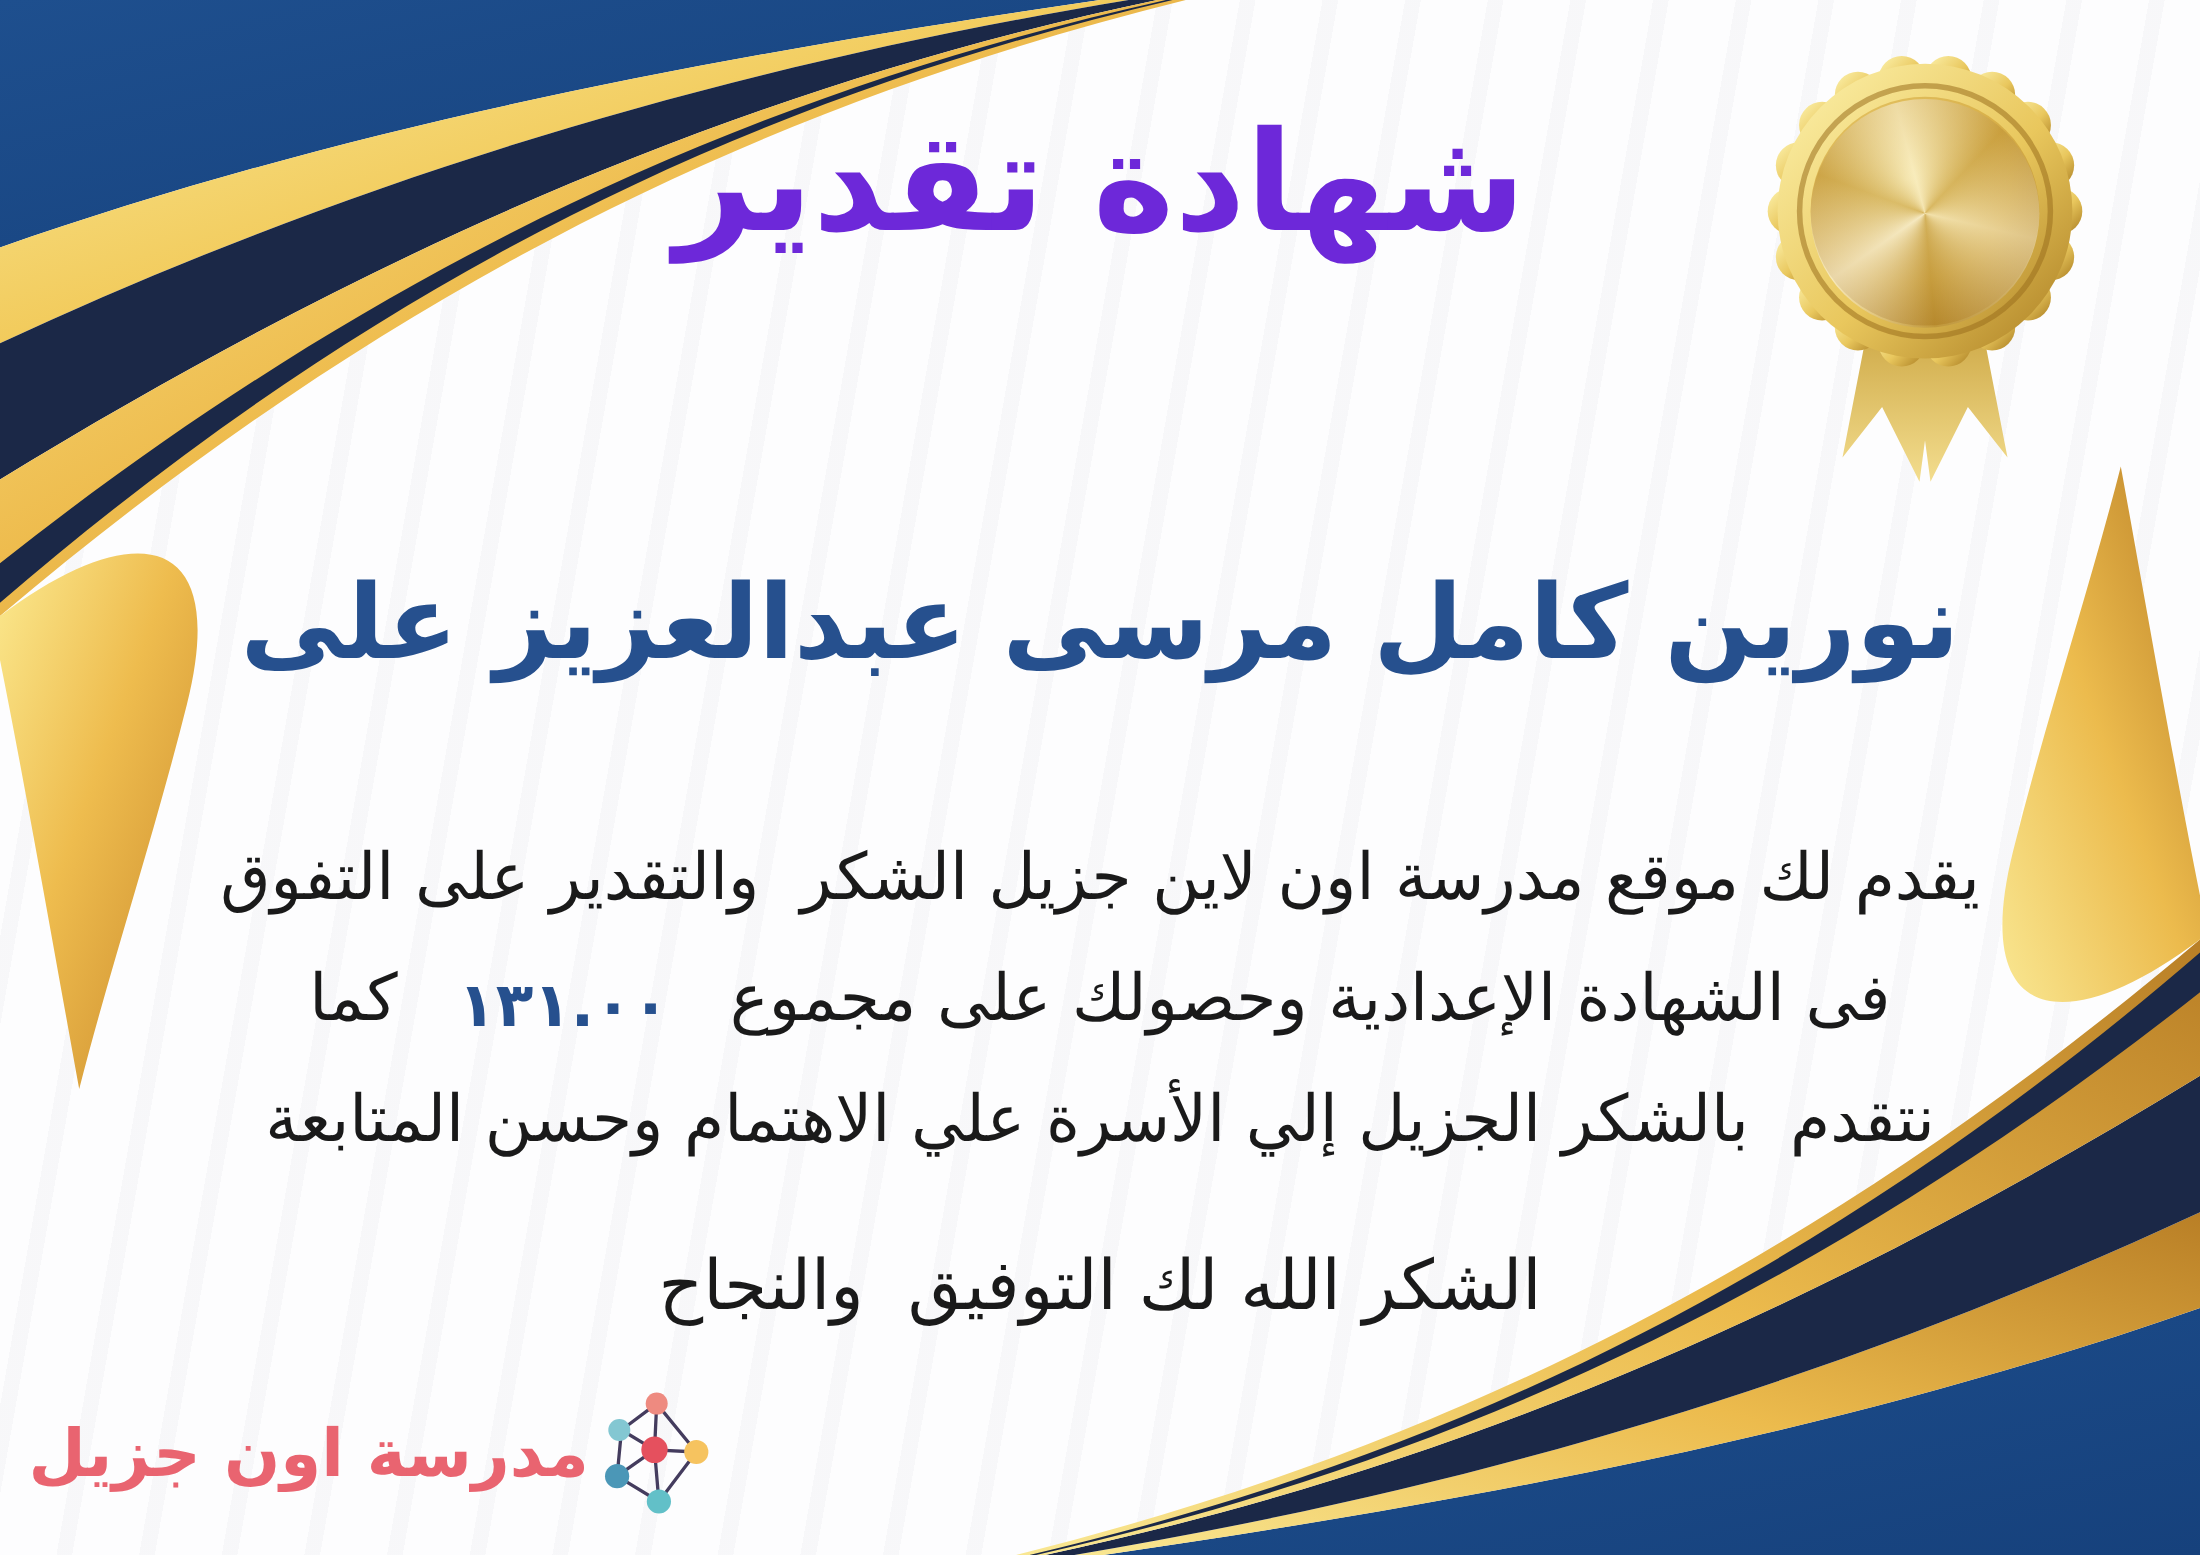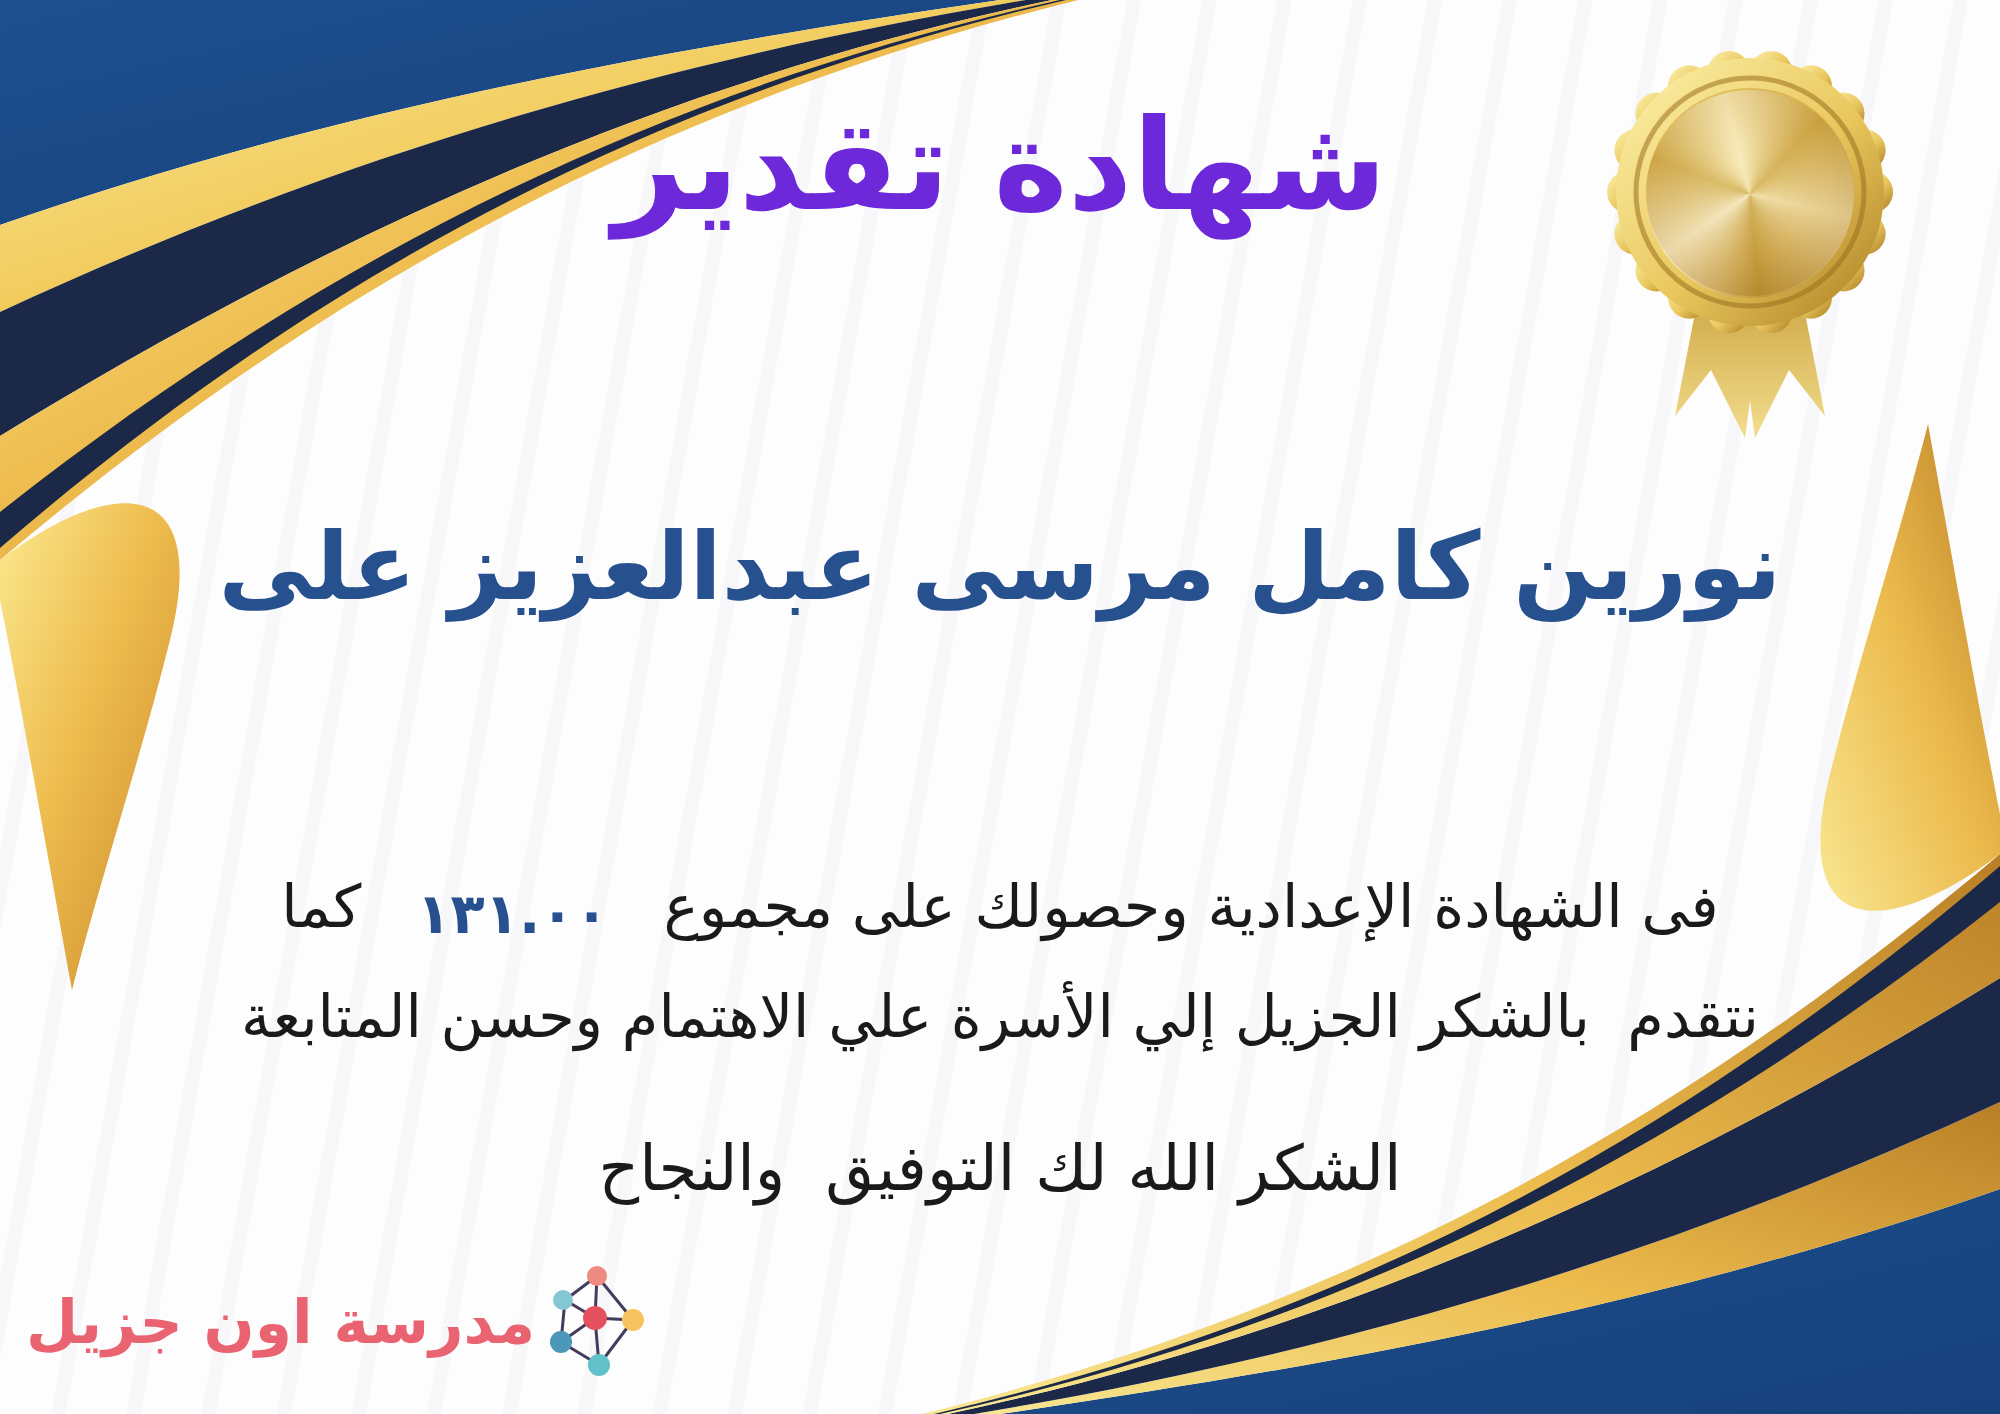--- a/index.html
+++ b/index.html
@@ -139,20 +139,21 @@
       <circle cx="152" cy="172" r="114" fill="none" stroke="#9a6f1e" stroke-opacity="0.55" stroke-width="5"></circle>
       <circle cx="152" cy="172" r="104" fill="url(#medFace)"></circle>
     </svg>
     <div class="sheen"></div>
   </div>
 
   <h1 class="txt title" dir="rtl">شهادة تقدير</h1>
 
   <h2 class="txt name" dir="rtl">نورين كامل مرسى عبدالعزيز على</h2>
 
+  <p class="txt bodyline l1" dir="rtl">يقدم لك موقع مدرسة اون لاين جزيل الشكر  والتقدير على التفوق</p>
 
   <p class="txt bodyline l2" dir="rtl"><span>فى الشهادة الإعدادية وحصولك على مجموع</span><span class="score">١٣١.٠٠</span><span>كما</span></p>
 
   <p class="txt bodyline l3" dir="rtl">نتقدم  بالشكر الجزيل إلي الأسرة علي الاهتمام وحسن المتابعة</p>
 
   <p class="txt closing" dir="rtl">الشكر الله لك التوفيق  والنجاح</p>
 
   <div class="logo">
     <div class="logo-text">
       <div class="logo-ar" dir="rtl">مدرسة اون جزيل</div>

